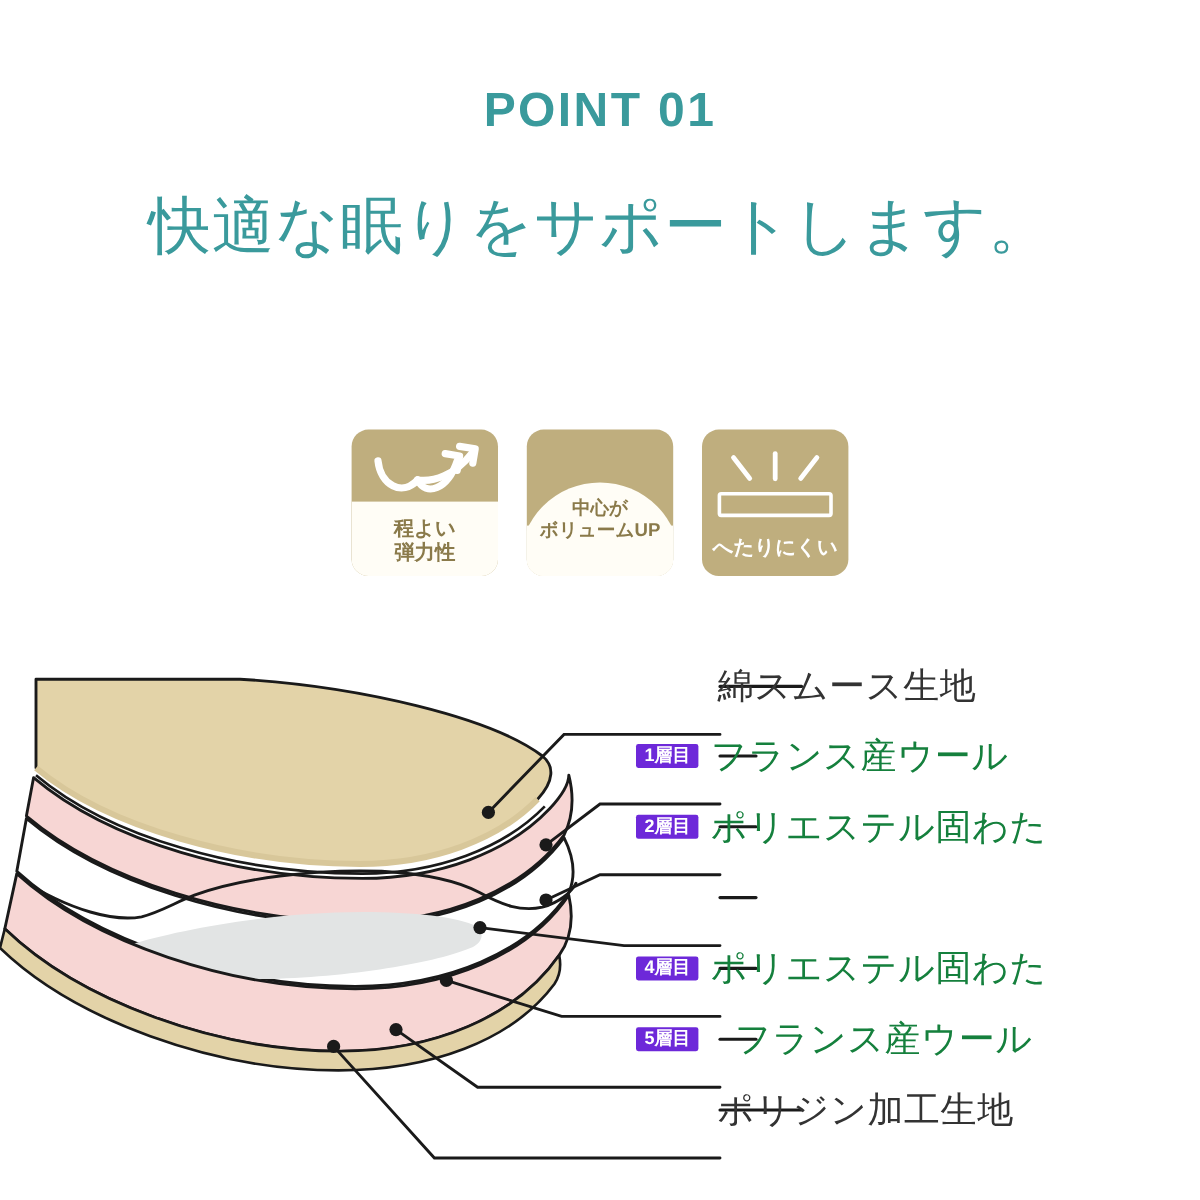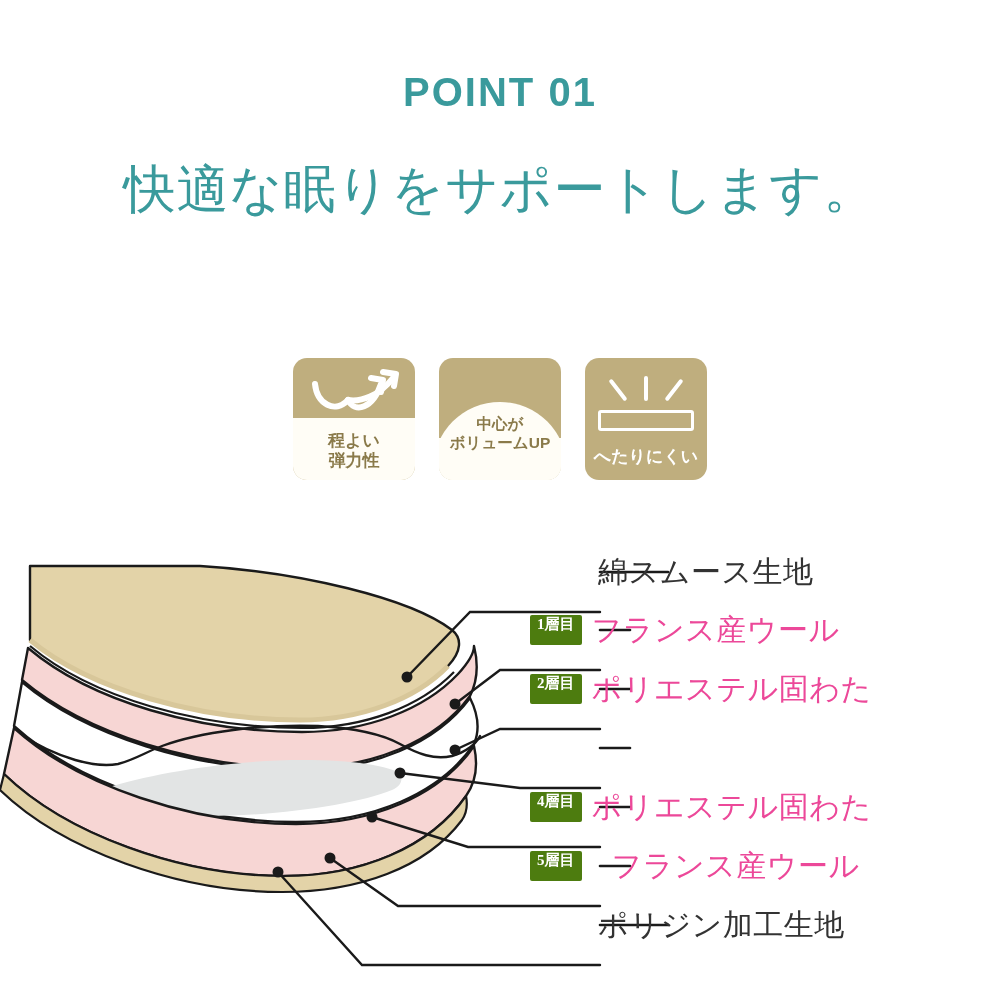--- a/index.html
+++ b/index.html
@@ -161,36 +161,35 @@
   .lrow {
     position: absolute;
     left: 530px;
     height: 40px;
     display: flex;
     align-items: center;
     white-space: nowrap;
   }
   .layer-chip {
     display: inline-block;
-    background: #4d7c0f;
+    background: #6d28d9;
     color: #ffffff;
     font-size: 15px;
     font-weight: bold;
-    padding: 2px 7px 13px 7px;
+    padding: 2px 7px 3px 7px;
     border-radius: 2px;
     line-height: 1.05;
     margin-right: 10px;
-    font-family: Liberation Serif, serif;
   }
   .ltext {
     font-size: 30px;
     letter-spacing: 0.5px;
   }
   .ltext.teal {
-    color: #ec4899;
+    color: #15803d;
     font-weight: 500;
   }
   .ltext.dark {
     color: #333333;
     font-weight: 400;
   }
   .lrow.plain { left: 598px; }
 </style>
 </head>
 <body>

